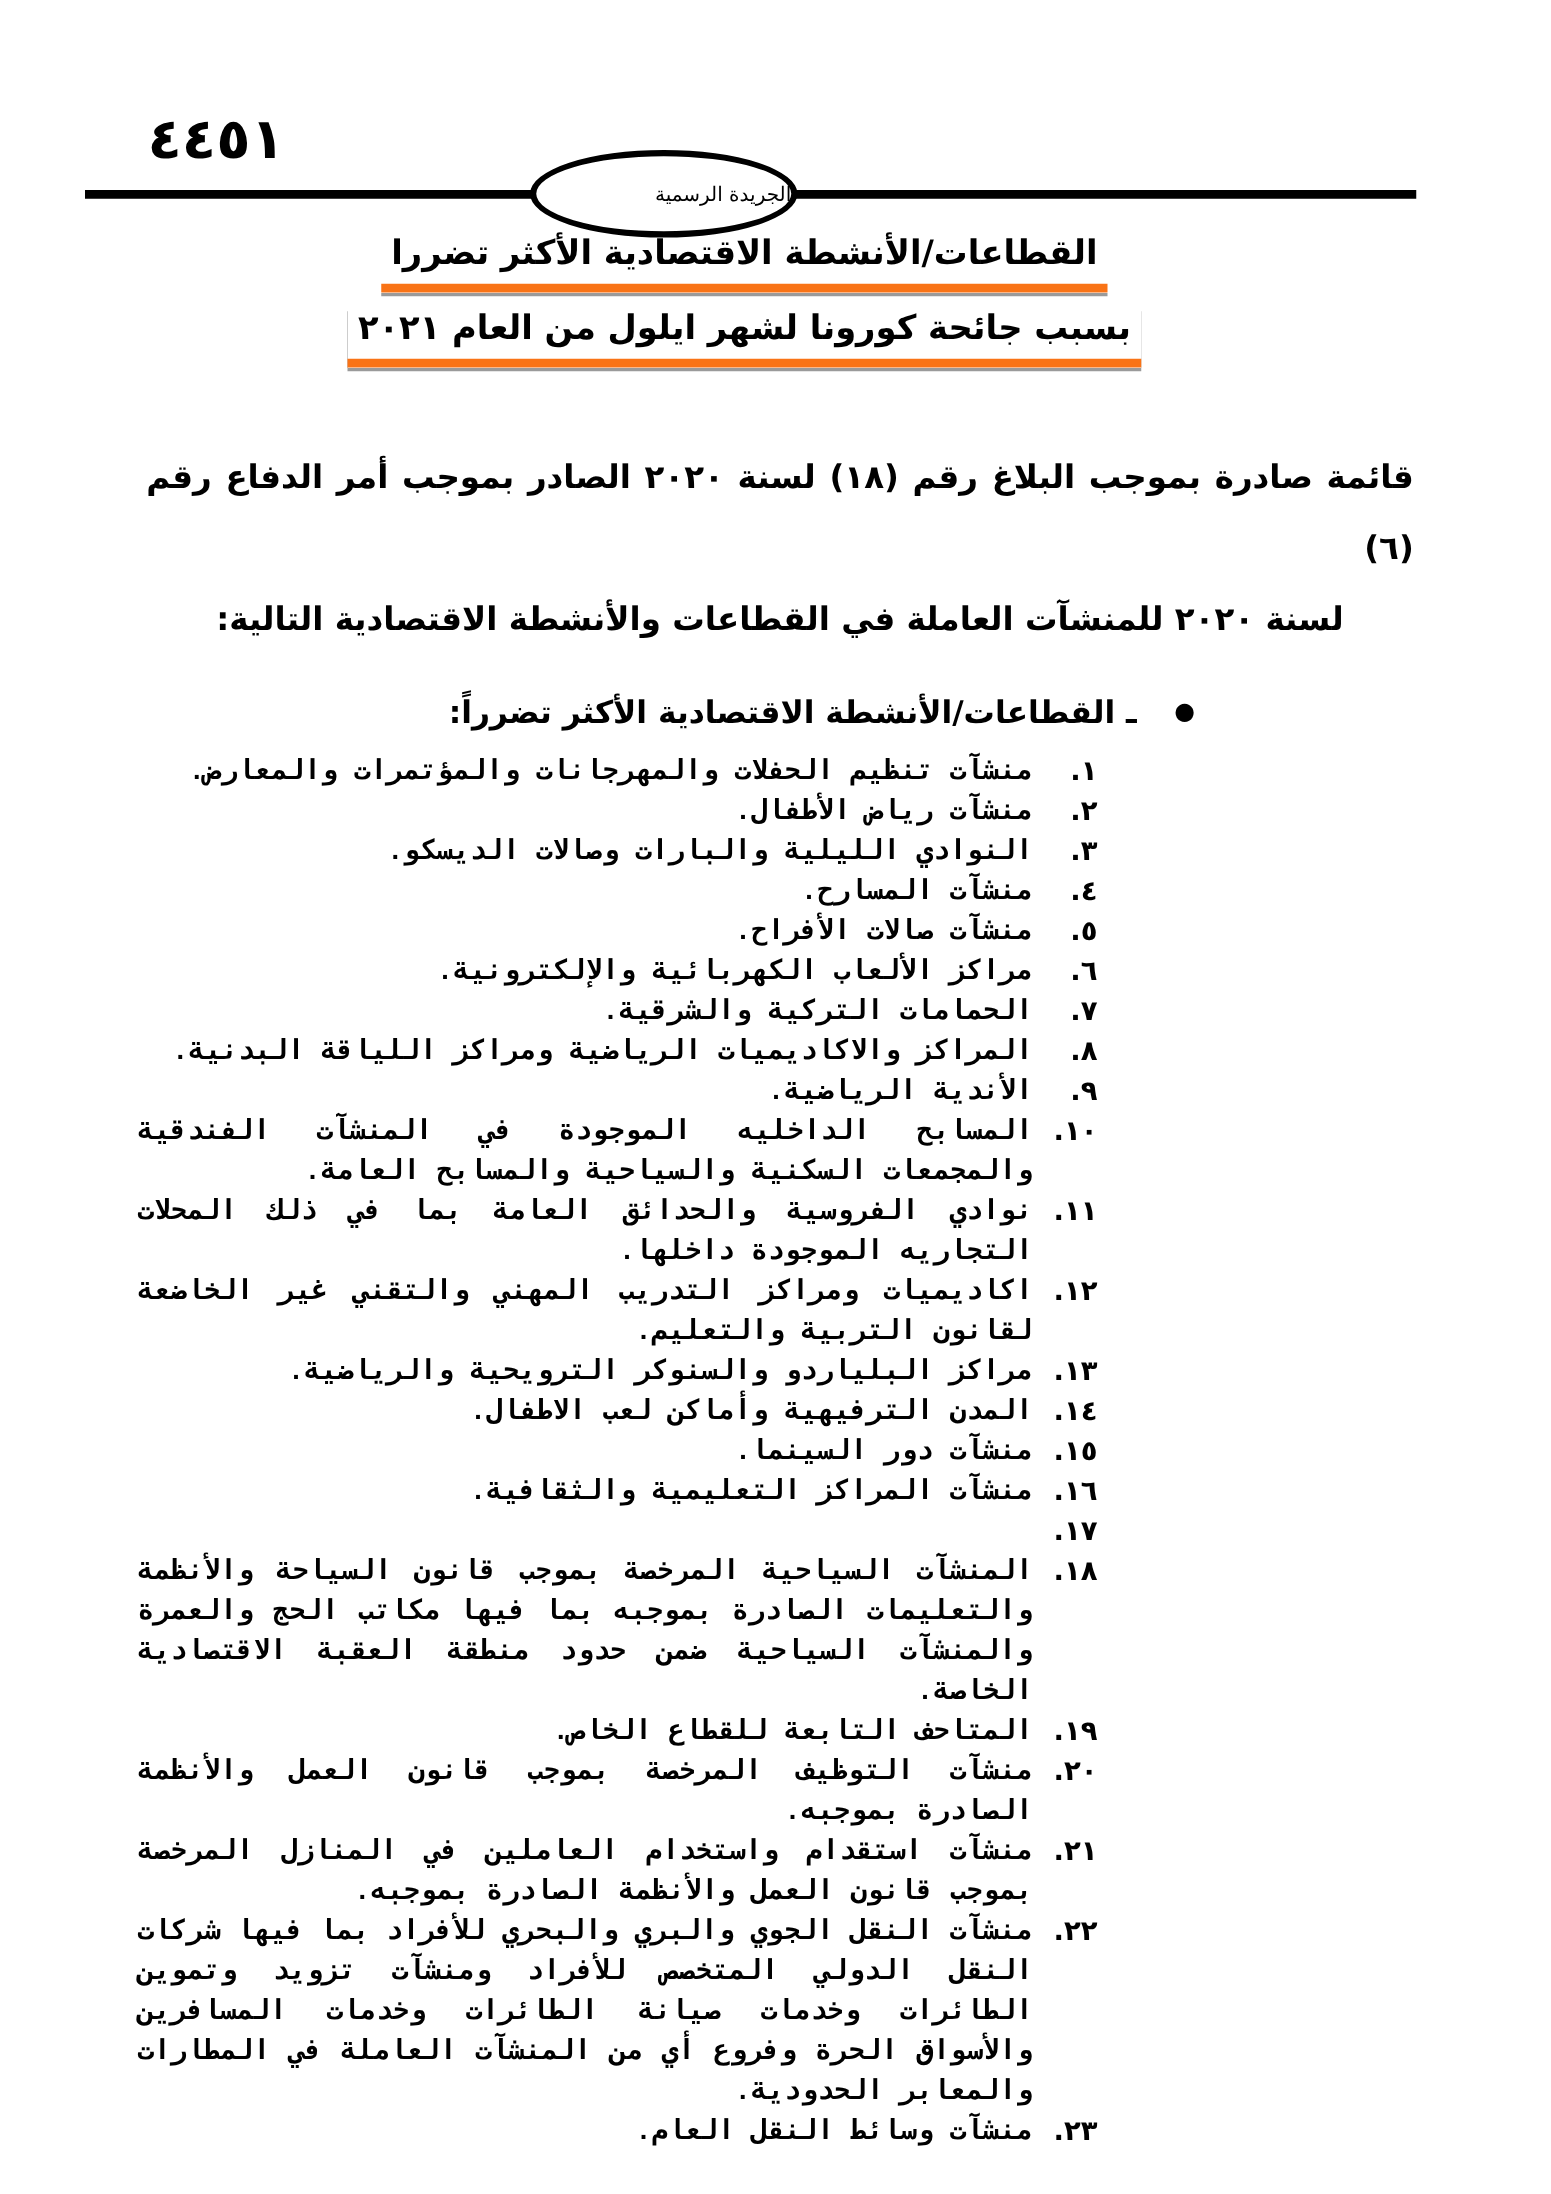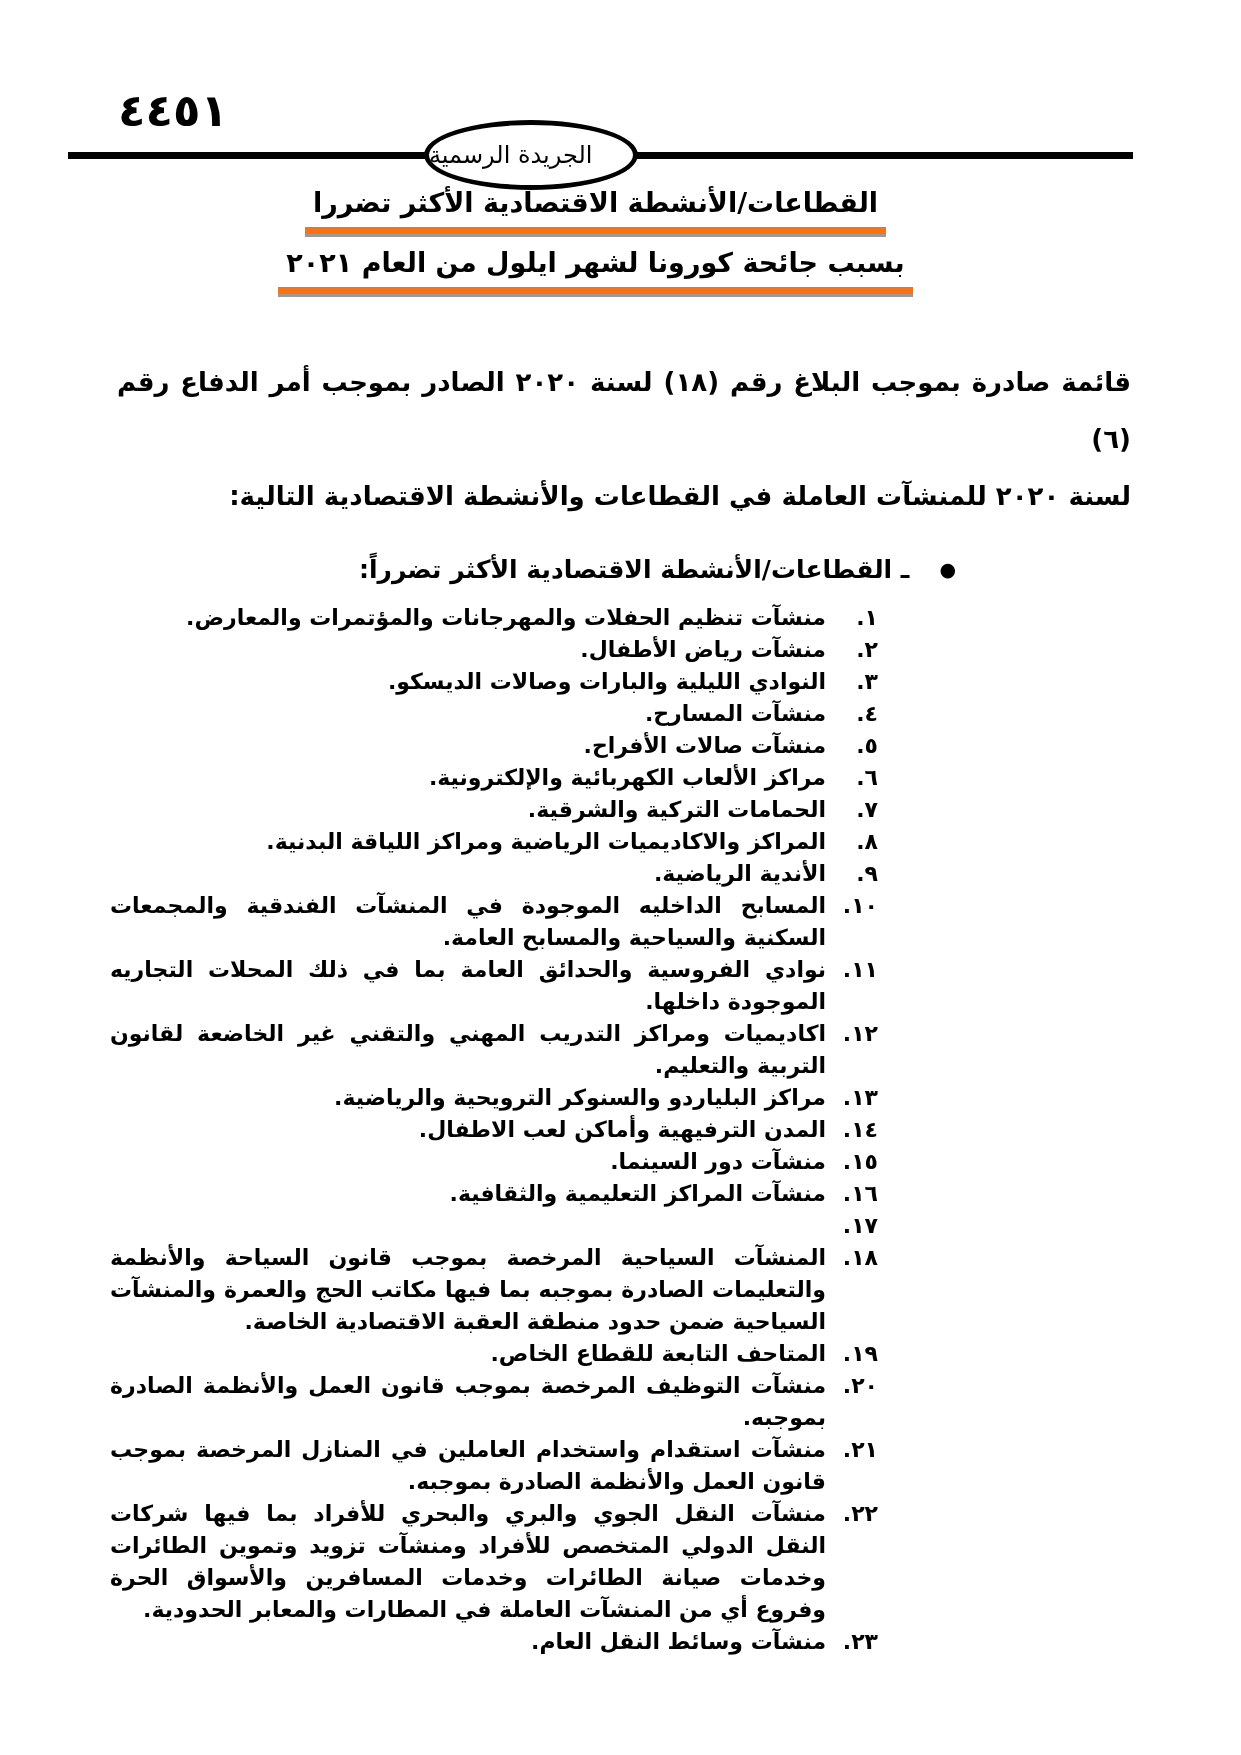--- a/index.html
+++ b/index.html
@@ -23,22 +23,22 @@
   }
   .rule {
     position:absolute; left:68px; top:152px;
     width:1065px; height:7px; background:#000;
   }
   .oval {
     position:absolute; left:424px; top:120px;
     width:214px; height:70px;
     border:5px solid #000; border-radius:50%;
     background:#fff;
-    display:flex; align-items:center; justify-content:flex-end;
-    font-size:24px; font-weight:400;
+    display:flex; align-items:center; justify-content:flex-start;
+    font-size:16px; font-weight:400;
     z-index:2;
   }
 
   
   .titles { margin:0 110px; padding-right:50px; text-align:center; }
   .title-line {
     display:inline-block;
     font-size:27px; font-weight:bold;
     line-height:34px;
     padding:0 8px 7px 8px;
@@ -47,39 +47,39 @@
     margin-bottom:12px;
   }
 
   
   .intro {
     margin:48px 110px 0 117px;
     font-size:26px; font-weight:bold;
     line-height:57px;
   }
   .intro-line1 { text-align:justify; text-align-last:justify; }
-  .intro-line2 { text-align:right; }
+  .intro-line2 { text-align:center; }
 
   
   .section-heading {
     margin:30px 110px 0 110px;
     padding-right:175px;
     display:flex; align-items:center;
     font-size:25px; font-weight:bold;
   }
   .bullet-dot { font-size:19px; margin-left:30px; line-height:1; }
 
   
   .list {
     margin:18px 110px 0 110px;
     font-size:22px; font-weight:bold;
   }
   .item { display:flex; padding-right:253px; line-height:32px; }
   .item .num { flex:0 0 52px; text-align:right; white-space:nowrap; }
-  .item .text { flex:1 1 auto; text-align:justify; }
+  .item .text { flex:1 1 auto; text-align:justify;font-family:Liberation Mono, monospace; }
 </style>
 </head>
 <body>
 
 <div class="page">
 
   <div class="header">
     <div class="page-num">٤٤٥١</div>
     <div class="rule"></div>
     <div class="oval">

